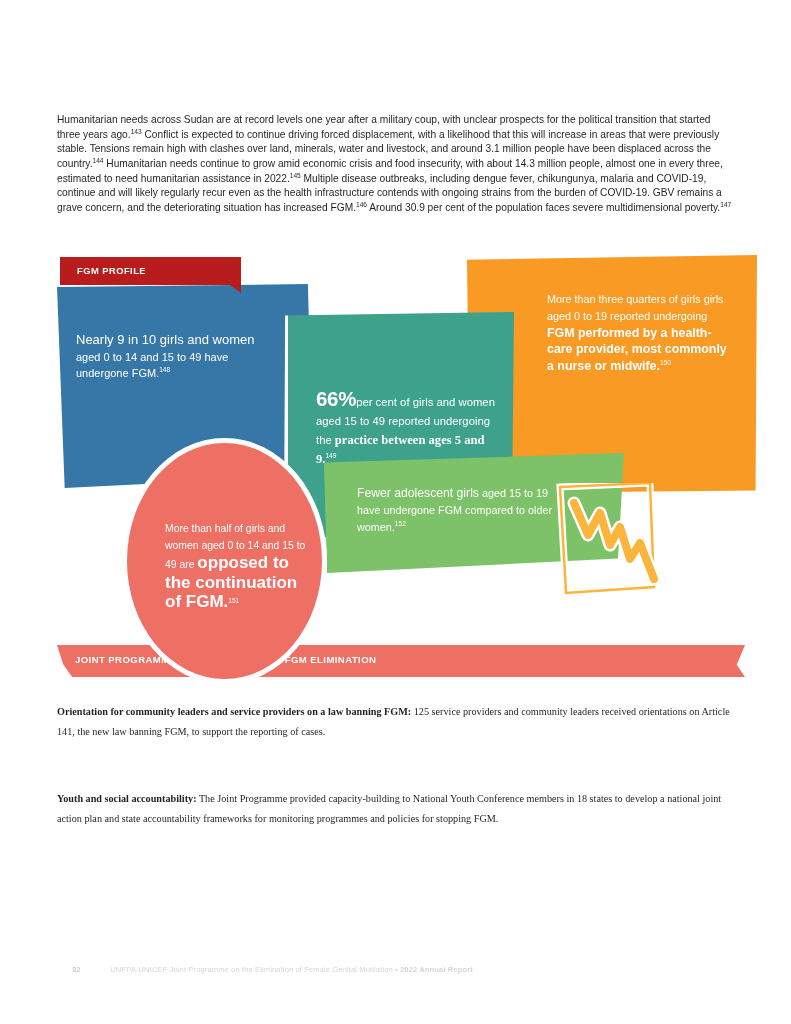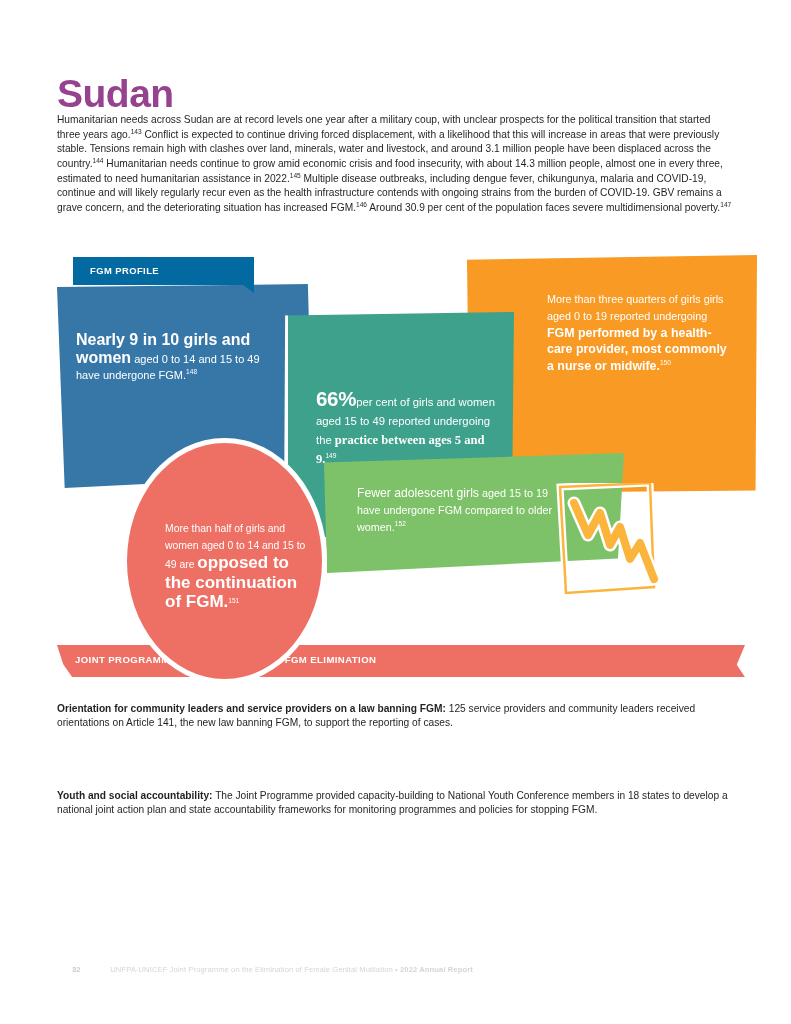--- a/index.html
+++ b/index.html
@@ -56,25 +56,25 @@
     top: 255px;
     width: 700px;
     height: 330px;
   }
   #fgm-infographic .shape {
     position: absolute;
   }
 
   
   #fgm-profile-banner {
-    left: 16px;
+    left: 3px;
     top: 2px;
     width: 181px;
     height: 36px;
-    background: #0369a1;
+    background: #b91c1c;
     clip-path: polygon(0 0, 100% 0, 100% 100%, 94% 78%, 0 78%);
     z-index: 6;
   }
   #fgm-profile-banner .banner-label {
     position: absolute;
     left: 17px;
     top: 8px;
     color: #ffffff;
     font-size: 9.4px;
     font-weight: bold;
@@ -93,21 +93,21 @@
   }
   #card-blue .card-text {
     position: absolute;
     left: 19px;
     top: 48px;
     width: 196px;
     color: #ffffff;
     font-size: 11px;
     line-height: 16.5px;
   }
-  #card-blue .lead { font-weight: bold; font-size: 16px; }
+  #card-blue .lead { font-weight: normal; font-size: 13px; }
 
   
   #exclamation-icon {
     left: 231px;
     top: 302px;
     width: 34px;
     height: 58px;
     z-index: 5;
   }
 
@@ -231,22 +231,23 @@
     color: #ffffff;
     font-size: 9.6px;
     font-weight: bold;
     letter-spacing: 0.4px;
   }
   .jp-para {
     position: absolute;
     left: 57px;
     width: 688px;
     font-size: 10.2px;
-    line-height: 14px;
+    line-height: 20px;
     color: #231f20;
+    font-family: Liberation Serif, serif;
   }
   #jp-para-1 { top: 692px; }
   #jp-para-2 { top: 779px; }
   .jp-para .bold { font-weight: bold; }
 
   
   #page-footer {
     position: absolute;
     left: 44px;
     top: 965px;
@@ -262,21 +263,20 @@
     color: #c8cace;
     margin-left: 28px;
   }
   #page-footer .report-name { font-weight: bold; }
 </style>
 </head>
 <body>
 
 <div class="page">
 
-  <h1 id="page-title">Sudan</h1>
 
   <p id="intro-paragraph">Humanitarian needs across Sudan are at record levels one year after a military coup, with unclear prospects for the political transition that started three years ago.<sup>143</sup> Conflict is expected to continue driving forced displacement, with a likelihood that this will increase in areas that were previously stable. Tensions remain high with clashes over land, minerals, water and livestock, and around 3.1 million people have been displaced across the country.<sup>144</sup> Humanitarian needs continue to grow amid economic crisis and food insecurity, with about 14.3 million people, almost one in every three, estimated to need humanitarian assistance in 2022.<sup>145</sup> Multiple disease outbreaks, including dengue fever, chikungunya, malaria and COVID-19, continue and will likely regularly recur even as the health infrastructure contends with ongoing strains from the burden of COVID-19. GBV remains a grave concern, and the deteriorating situation has increased FGM.<sup>146</sup> Around 30.9 per cent of the population faces severe multidimensional poverty.<sup>147</sup></p>
 
   <div id="fgm-infographic">
 
     <div class="shape" id="card-orange">
       <div class="card-text">More than three quarters of girls girls aged 0 to 19 reported undergoing <span class="bold">FGM performed by a health-care provider, most commonly a nurse or midwife.</span><sup>150</sup></div>
     </div>
 
     <div class="shape" id="fgm-profile-banner">

